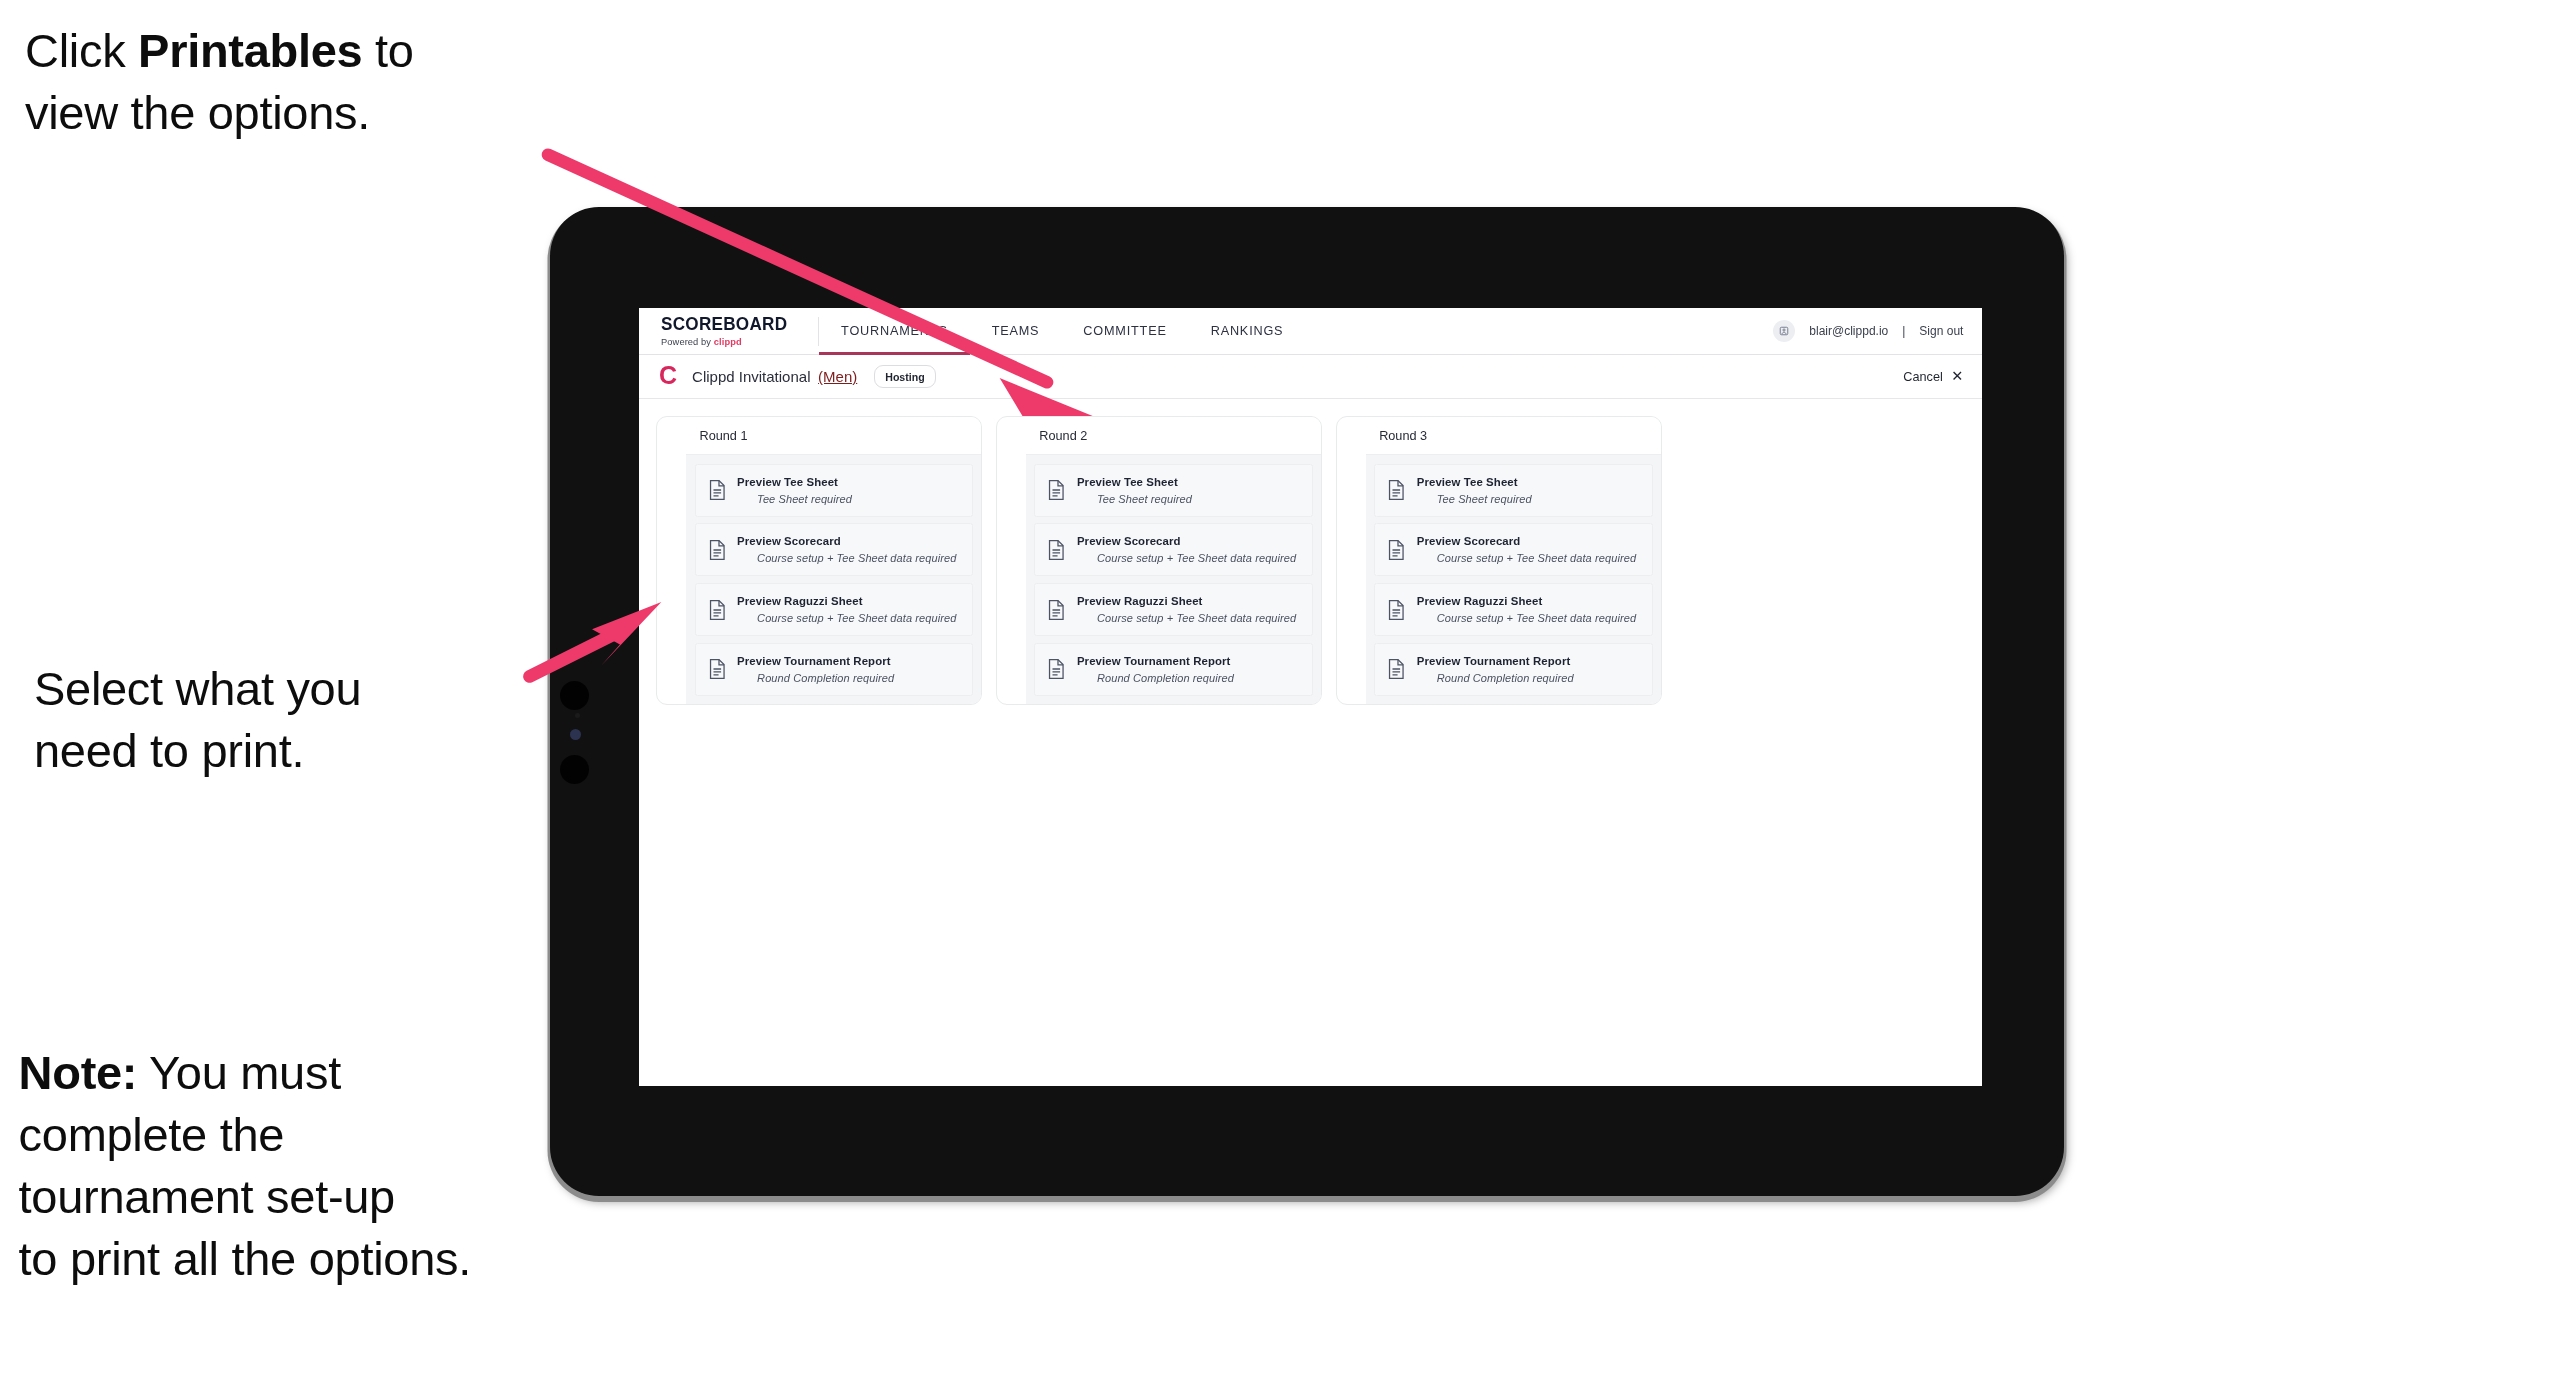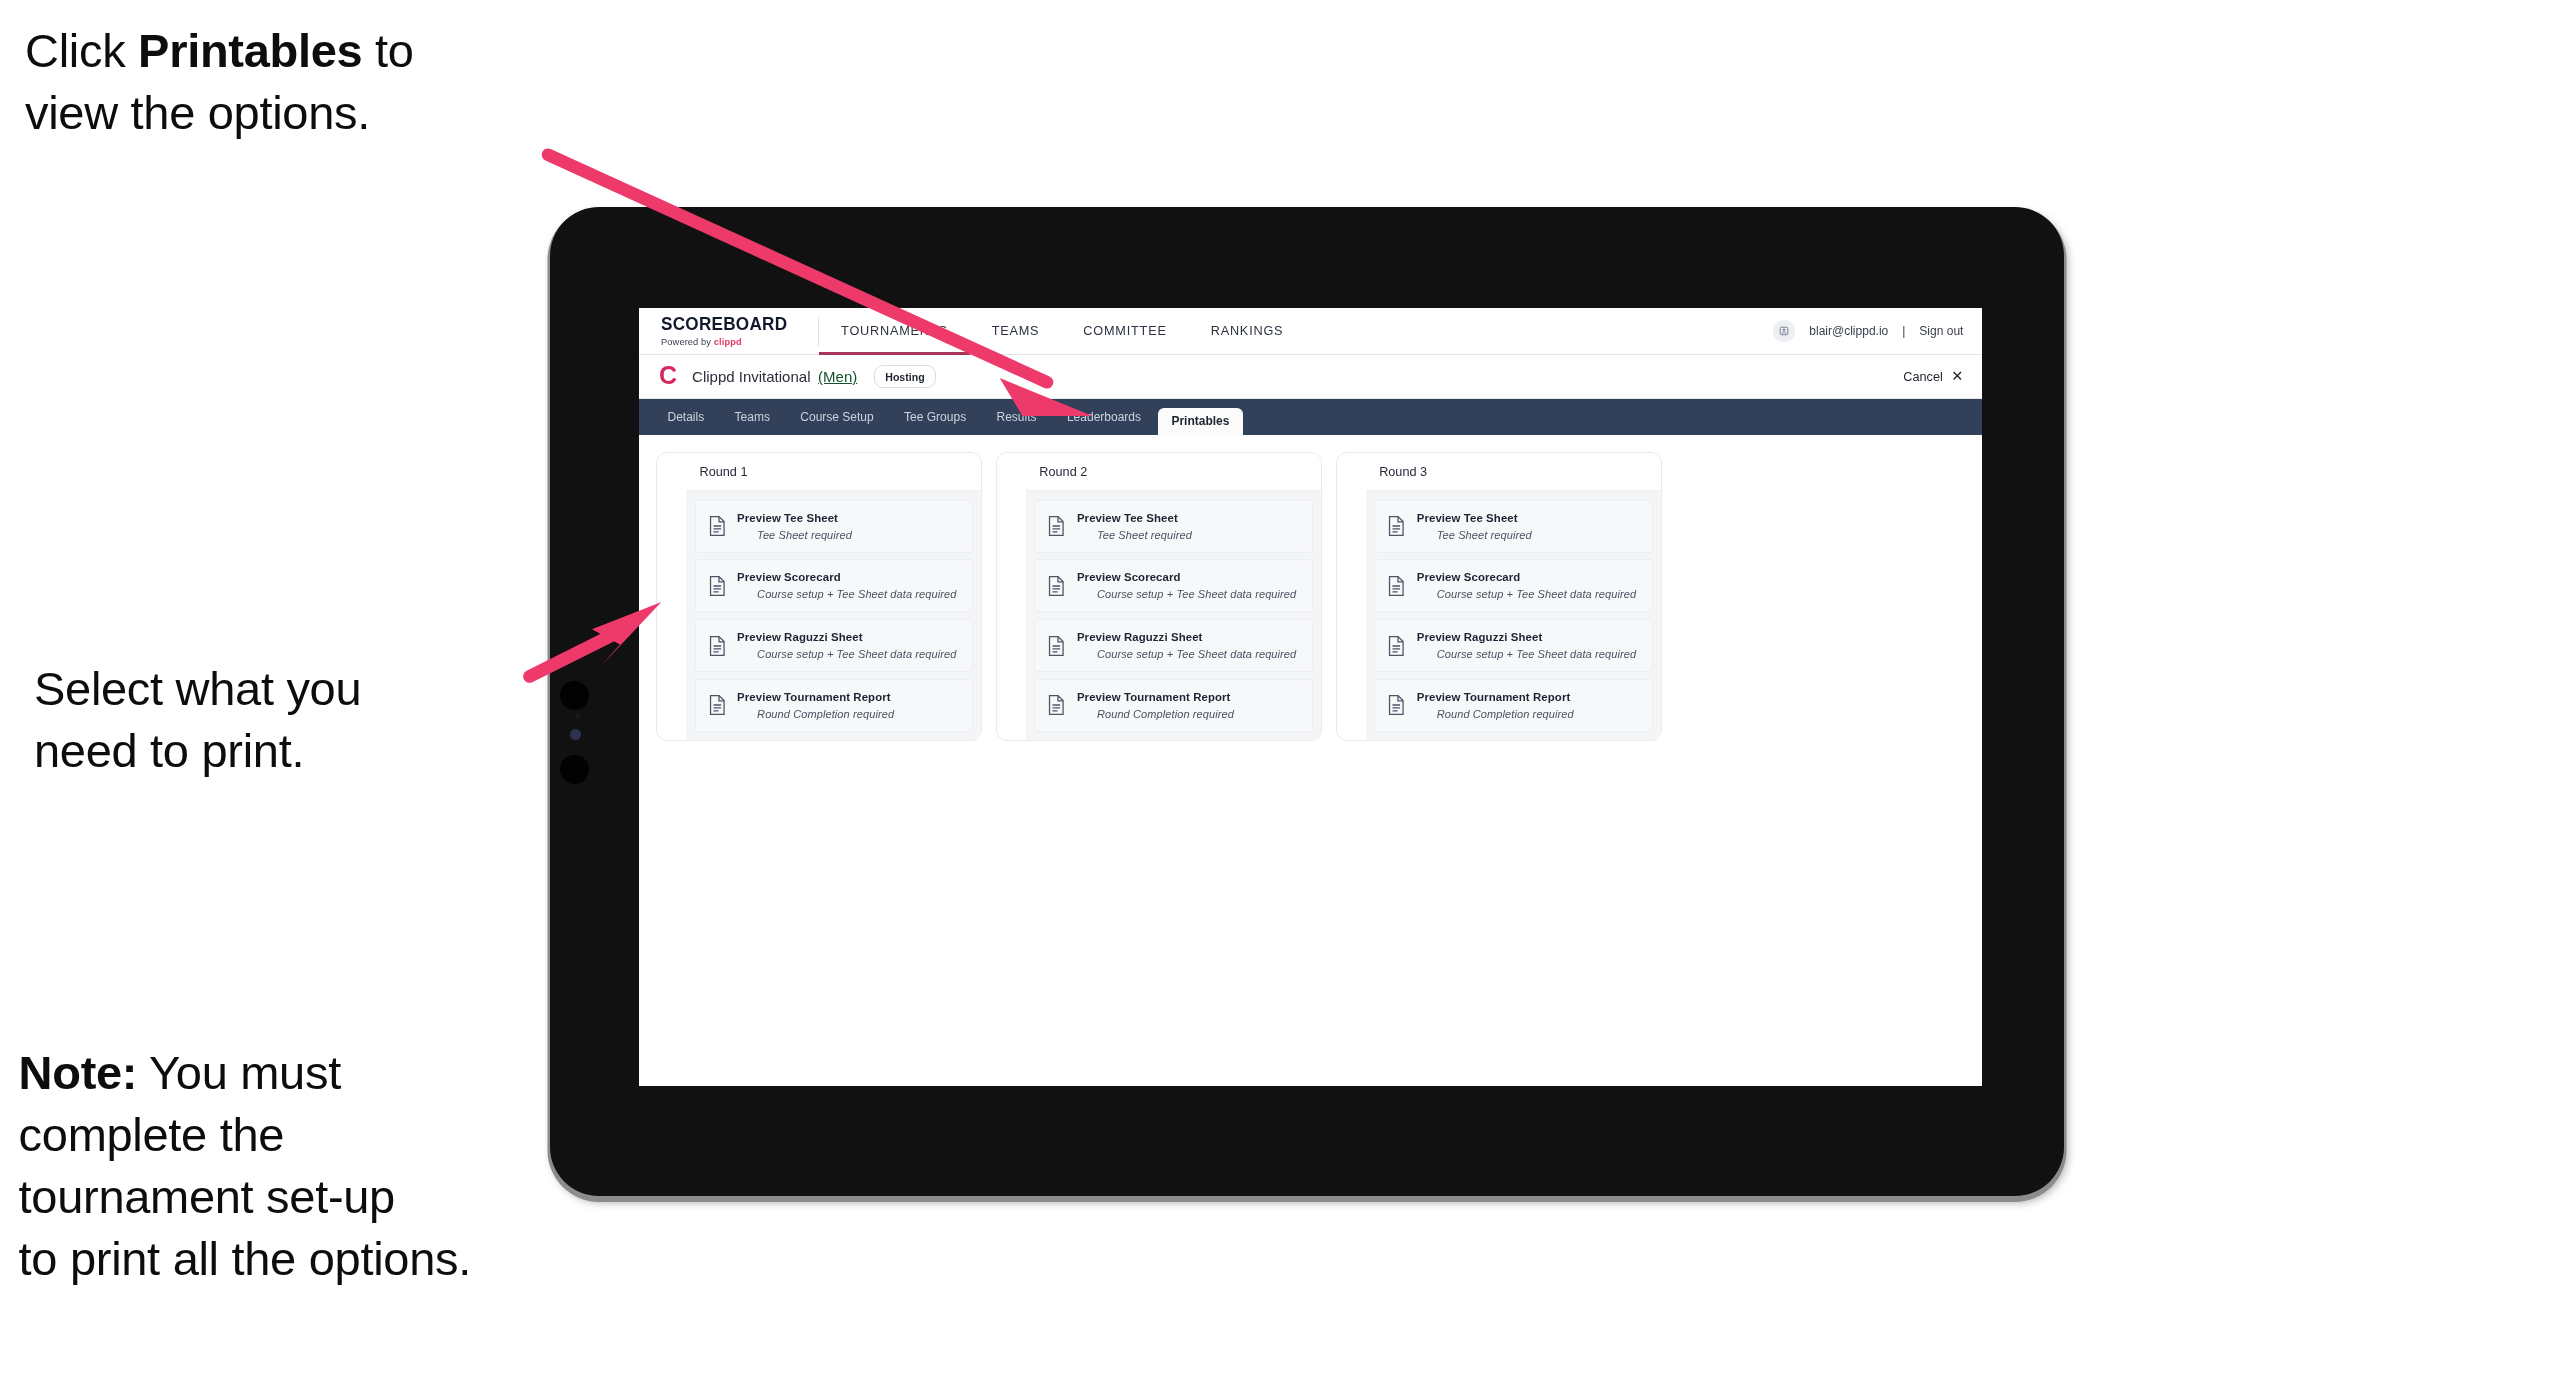--- a/index.html
+++ b/index.html
@@ -94,21 +94,21 @@
   
   #tournbar {
     height: 44px; background:#fff; border-bottom:0.8px solid #e7e7ea;
     display:flex; align-items:center; padding: 0 18.6px 0 20px;
   }
   #t-logo {
     font-family:"Liberation Sans", sans-serif; font-weight:800; font-size:25px; color:#d8275c;
     line-height:1; margin-right:15px; transform: translateY(-0.8px);
   }
   #t-name { font-size:15px; color:#2b2f3c; font-weight:400; }
-  #t-gender { font-size:15px; color:#14532d; margin-left:7.6px;text-decoration:underline; }
+  #t-gender { font-size:15px; color:#7f1d1d; margin-left:7.6px;text-decoration:underline; }
   #t-badge {
     margin-left:17px; border:0.8px solid #dcdde1; border-radius:9px;
     padding: 4.2px 10px; font-size:10.6px; font-weight:700; color:#1f2430;
   }
   #t-cancel { margin-left:auto; display:flex; align-items:center; gap:8.5px; font-size:12.7px; color:#1f2430; }
   #t-cancel .x { font-size:14.4px; line-height:1; }
 
   
   #tabbar {
     height: 36px; background:#32405a; display:flex; align-items:center;
@@ -194,29 +194,20 @@
         <div id="t-logo">C</div>
         <div id="t-name">Clippd Invitational</div>
         <div id="t-gender">(Men)</div>
         <div id="t-badge">Hosting</div>
         <div id="t-cancel">
           <span>Cancel</span>
           <span class="x">✕</span>
         </div>
       </div>
 
-      <div id="tabbar">
-        <div class="tab">Details</div>
-        <div class="tab">Teams</div>
-        <div class="tab">Course Setup</div>
-        <div class="tab">Tee Groups</div>
-        <div class="tab">Results</div>
-        <div class="tab">Leaderboards</div>
-        <div class="tab active">Printables</div>
-      </div>
 
       <div id="content">
         <div id="cols">
             <div class="col">
               <div class="col-head">Round 1</div>
               <div class="col-body">
                 <div class="card">
                   <svg class="doc-icon" viewBox="0 0 22 26" fill="none" stroke="currentColor" stroke-width="1.5">
                     <path d="M3 1.8h10l6 6v16.4H3z"></path>
                     <path d="M13 1.8V8h6"></path>

